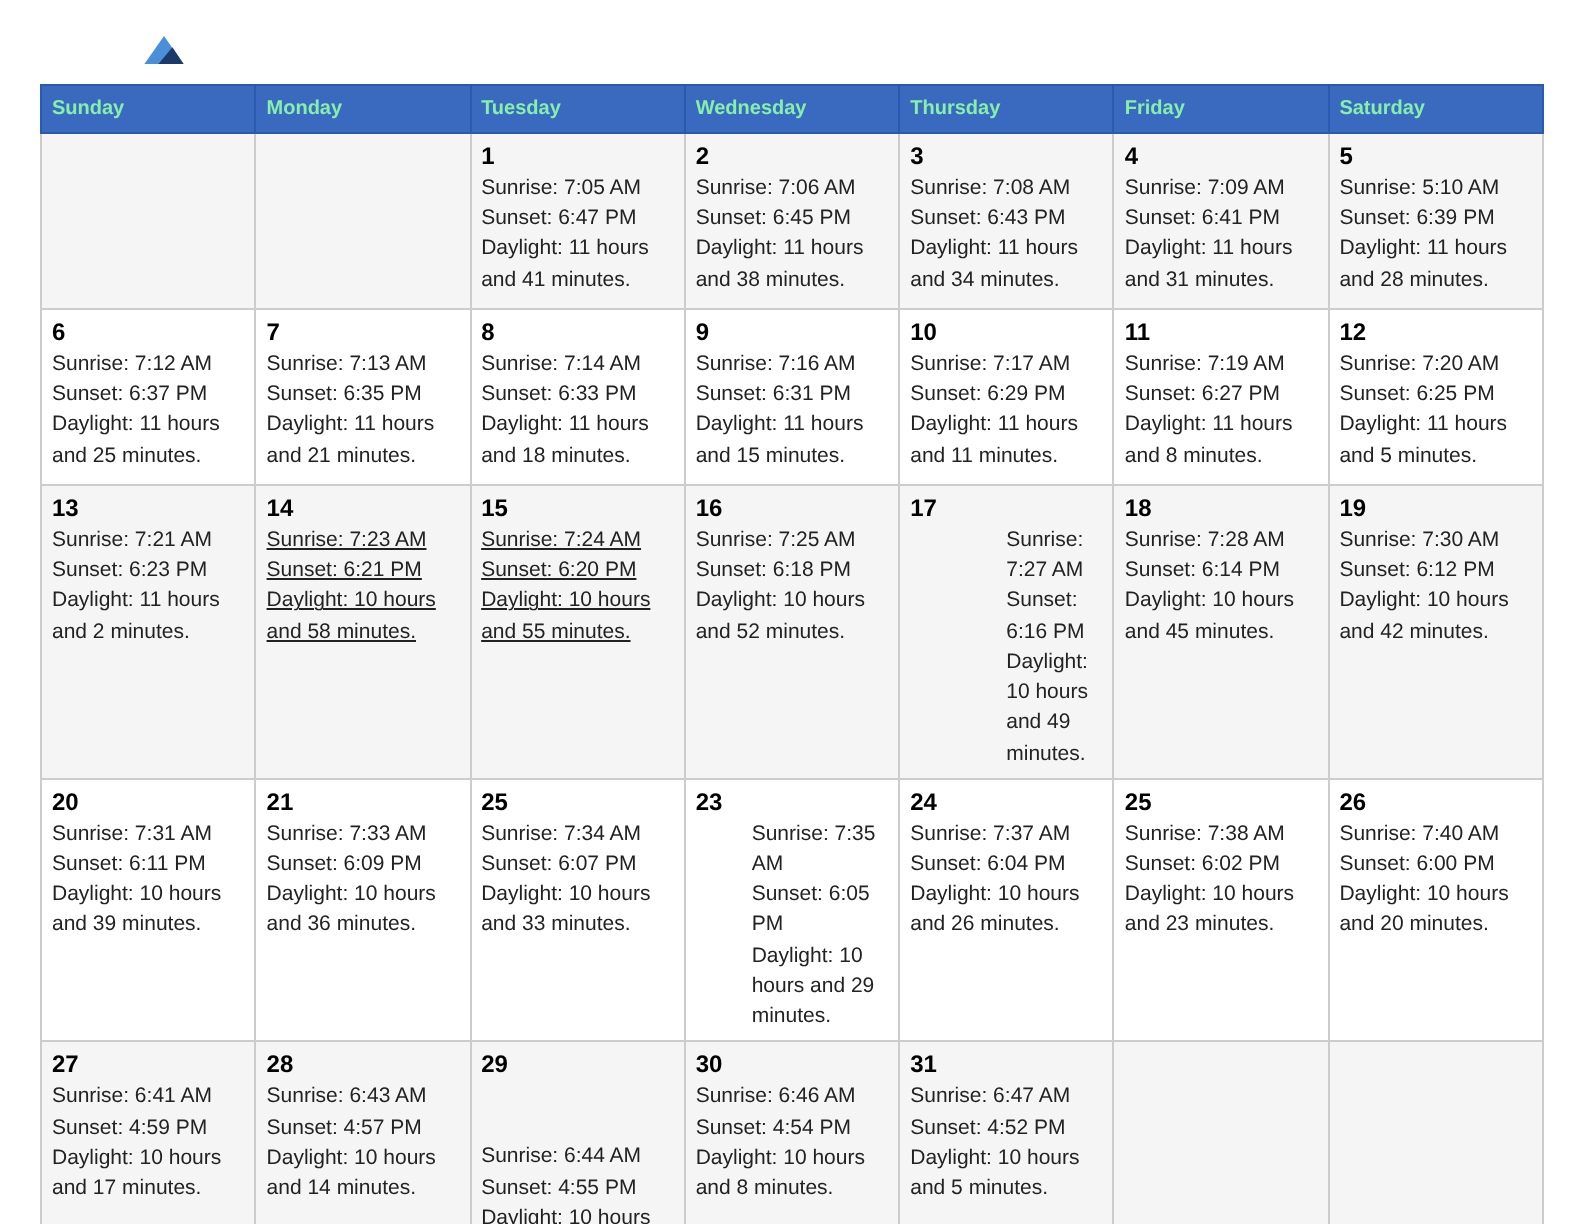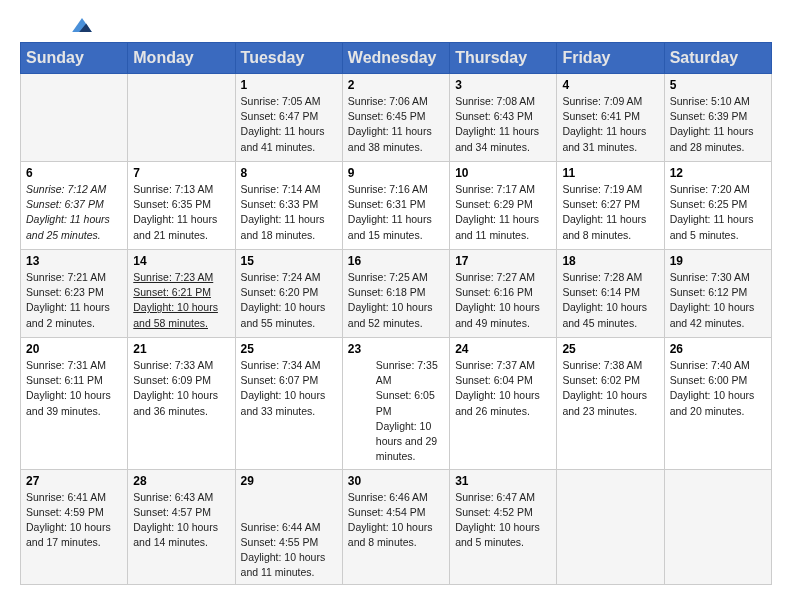--- a/index.html
+++ b/index.html
@@ -48,24 +48,24 @@
       font-size: 15px;
       color: #333;
     }
     table {
       width: 100%;
       border-collapse: collapse;
       font-size: 11px;
     }
     thead tr th {
       background-color: #3a6abf;
-      color: #e5e5e5;
+      color: #86efac;
       text-align: left;
       padding: 6px 5px;
-      font-size: 16px;
+      font-size: 10px;
       font-weight: bold;
       border: 1px solid #2a5aaf;
     }
     tbody tr td {
       border: 1px solid #ccc;
       vertical-align: top;
       padding: 4px 5px;
       width: 14.28%;
       min-height: 80px;
       height: 88px;
@@ -156,21 +156,21 @@
         <td>
           <span class="day-number">5</span>
           <div class="day-info" style="white-space: pre-line;">Sunrise: 5:10 AM
 Sunset: 6:39 PM
 Daylight: 11 hours and 28 minutes.</div>
         </td>
       </tr>
       <tr>
         <td>
           <span class="day-number">6</span>
-          <div class="day-info" style="white-space: pre-line; font-style: italic;">Sunrise: 7:12 AM
+          <div class="day-info" style="white-space: pre-line;">Sunrise: 7:12 AM
 Sunset: 6:37 PM
 Daylight: 11 hours and 25 minutes.</div>
         </td>
         <td>
           <span class="day-number">7</span>
           <div class="day-info" style="white-space: pre-line;">Sunrise: 7:13 AM
 Sunset: 6:35 PM
 Daylight: 11 hours and 21 minutes.</div>
         </td>
         <td>
@@ -212,33 +212,33 @@
 Daylight: 11 hours and 2 minutes.</div>
         </td>
         <td>
           <span class="day-number">14</span>
           <div class="day-info" style="white-space: pre-line; text-decoration: underline;">Sunrise: 7:23 AM
 Sunset: 6:21 PM
 Daylight: 10 hours and 58 minutes.</div>
         </td>
         <td>
           <span class="day-number">15</span>
-          <div class="day-info" style="white-space: pre-line;">Sunrise: 7:24 AM
+          <div class="day-info" style="white-space: pre-line; text-decoration: underline;">Sunrise: 7:24 AM
 Sunset: 6:20 PM
 Daylight: 10 hours and 55 minutes.</div>
         </td>
         <td>
           <span class="day-number">16</span>
           <div class="day-info" style="white-space: pre-line;">Sunrise: 7:25 AM
 Sunset: 6:18 PM
 Daylight: 10 hours and 52 minutes.</div>
         </td>
         <td>
           <span class="day-number">17</span>
-          <div class="day-info" style="white-space: pre-line;">Sunrise: 7:27 AM
+          <div class="day-info" style="white-space: pre-line; margin-left: 48px;">Sunrise: 7:27 AM
 Sunset: 6:16 PM
 Daylight: 10 hours and 49 minutes.</div>
         </td>
         <td>
           <span class="day-number">18</span>
           <div class="day-info" style="white-space: pre-line;">Sunrise: 7:28 AM
 Sunset: 6:14 PM
 Daylight: 10 hours and 45 minutes.</div>
         </td>
         <td>

